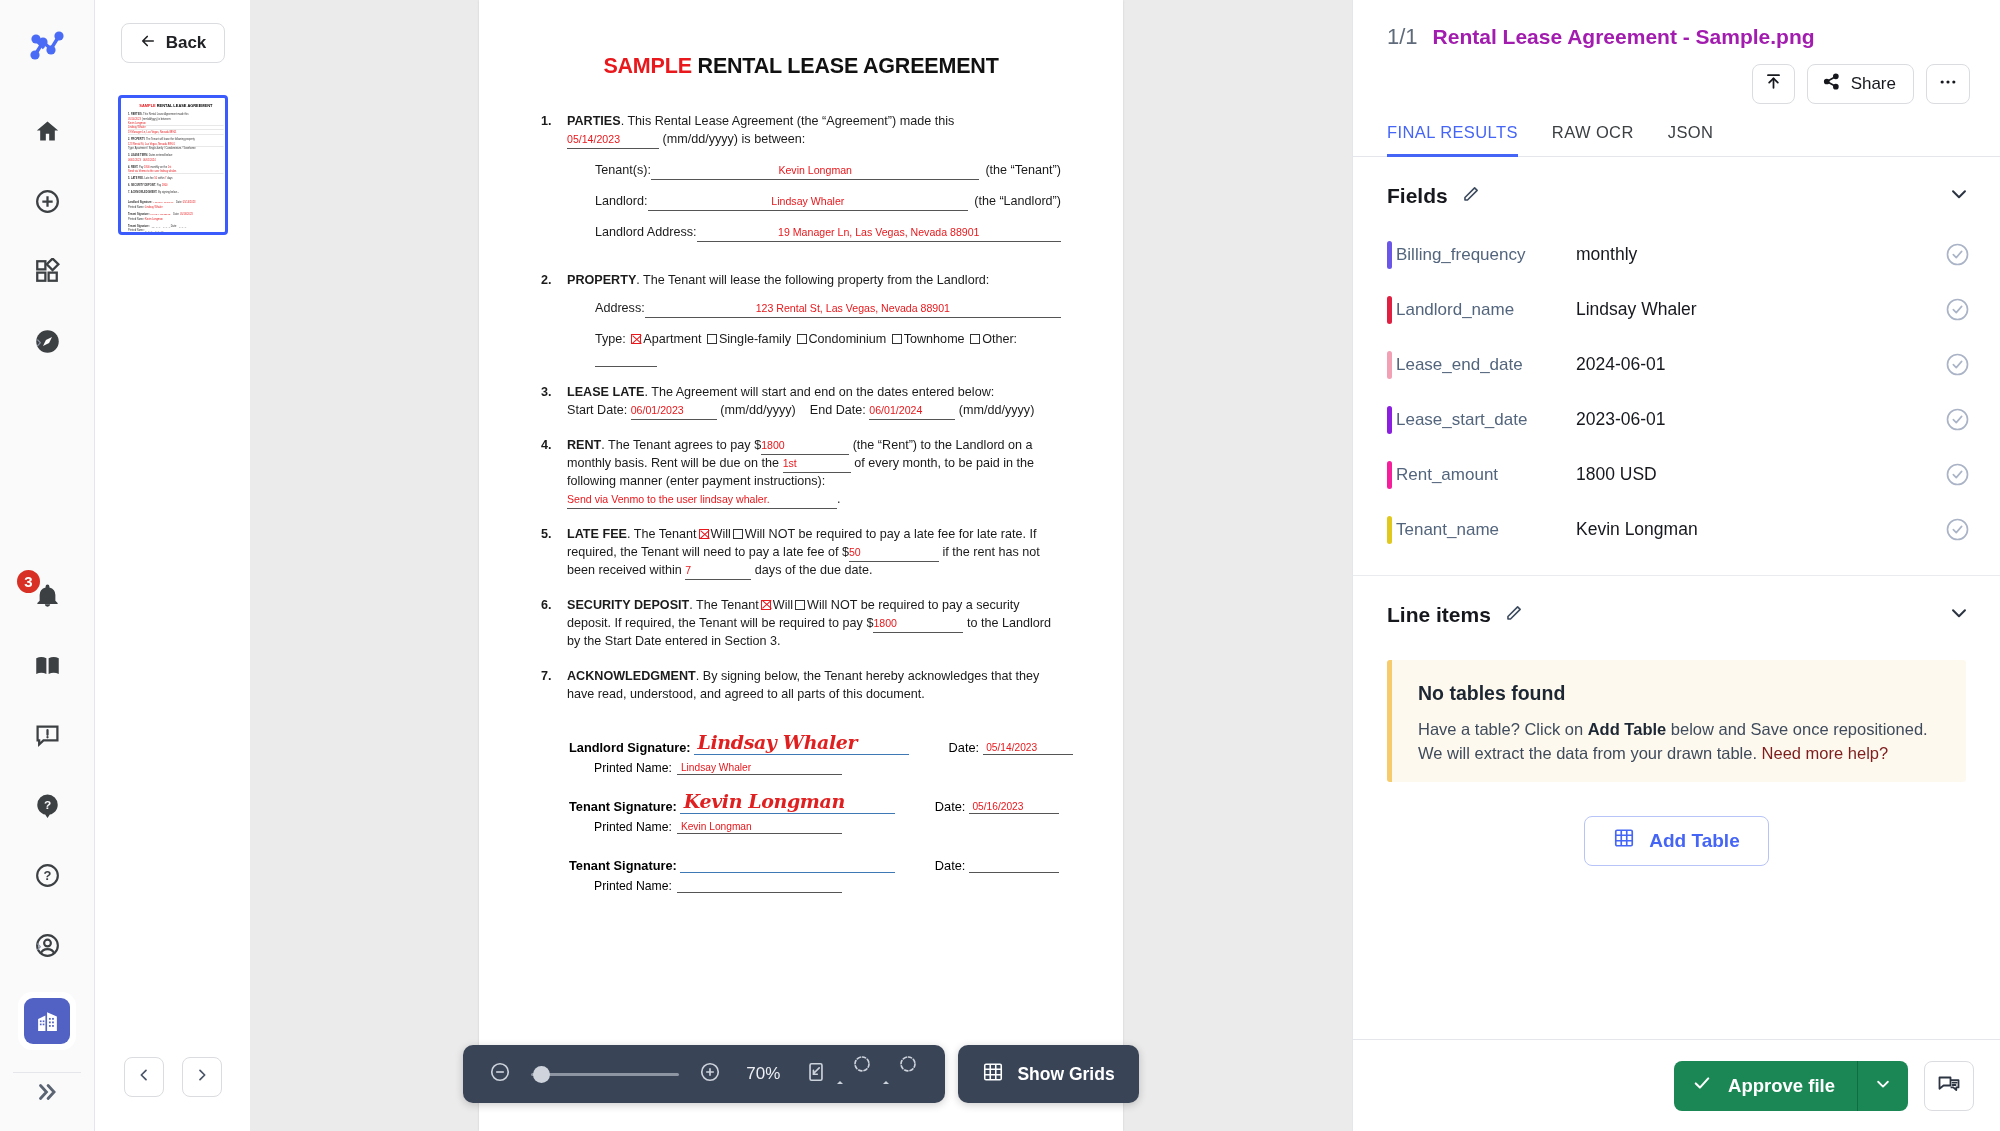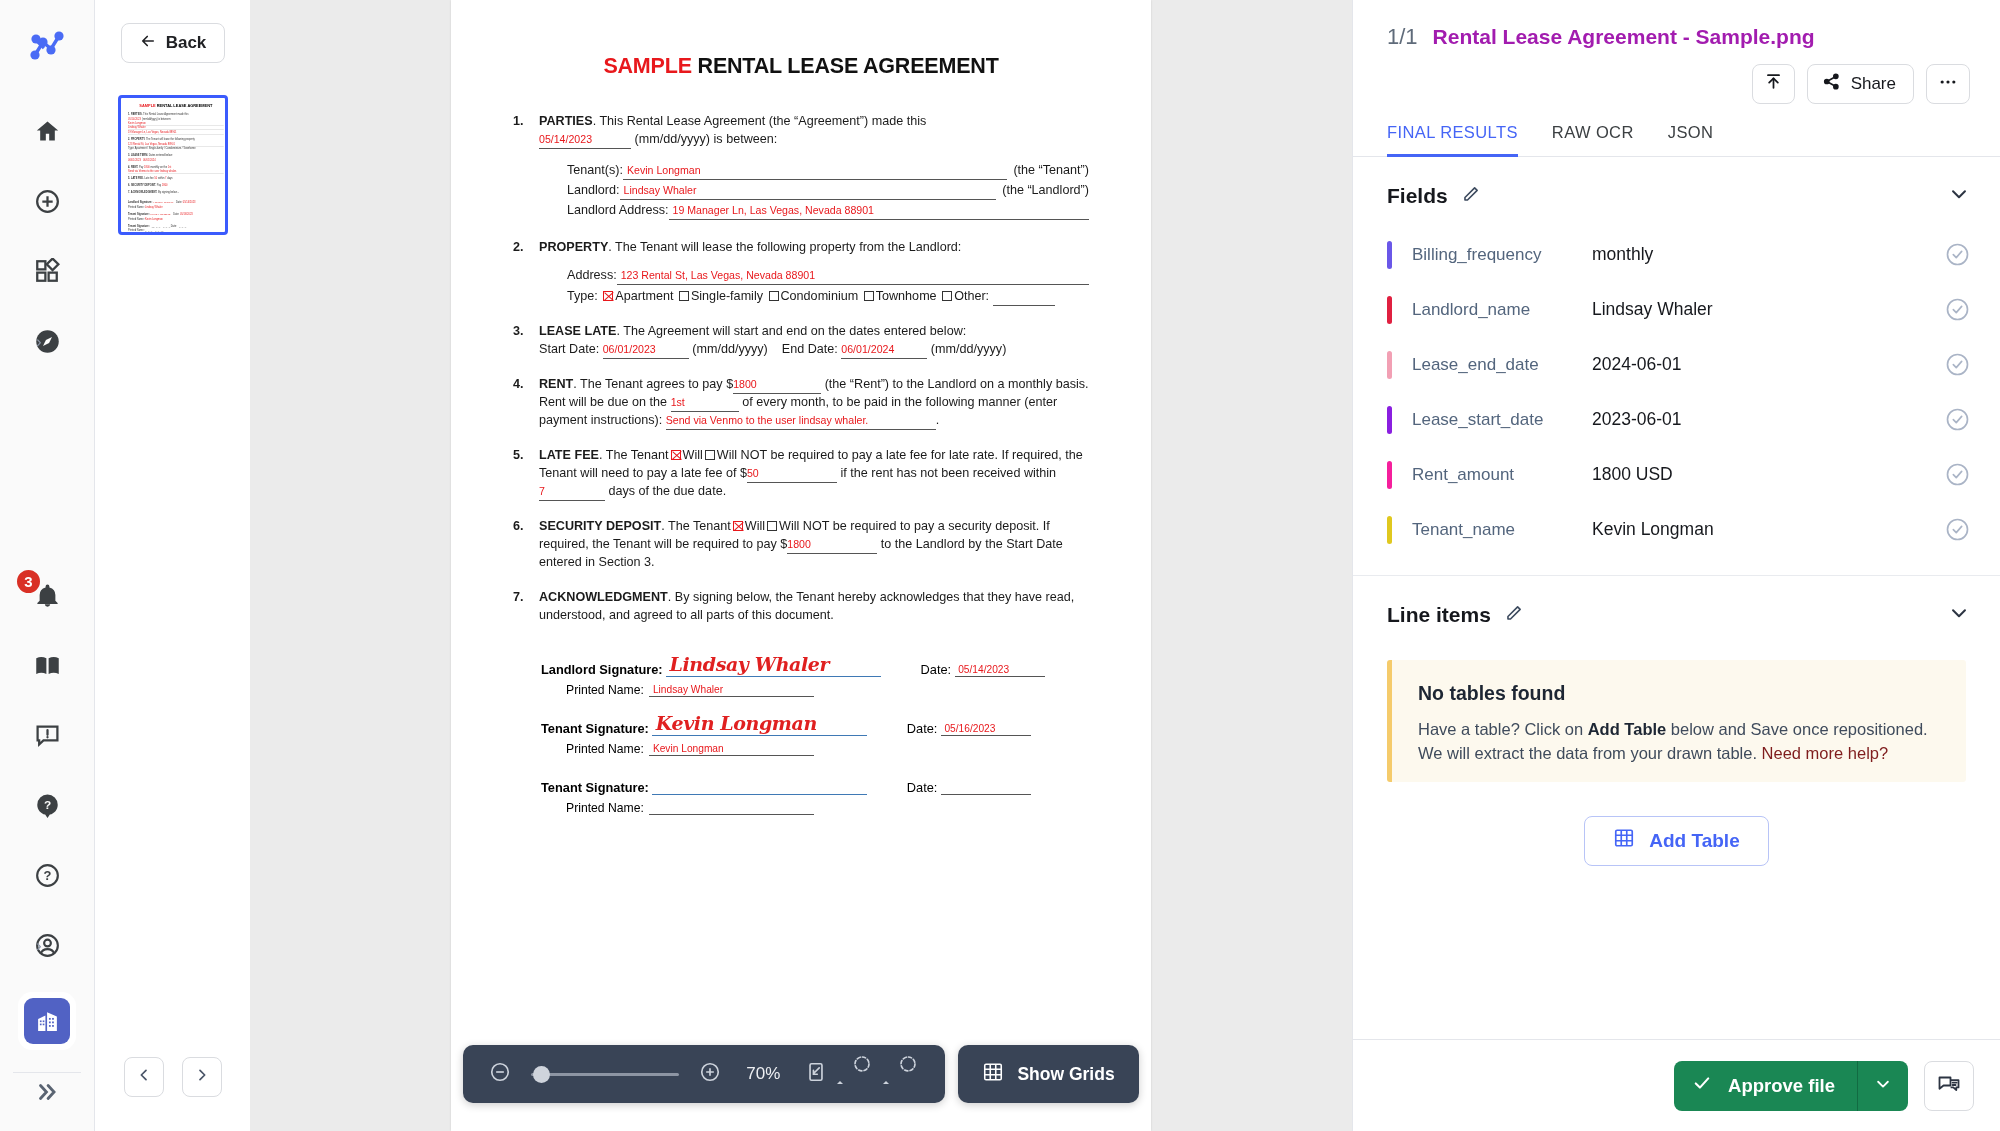--- a/index.html
+++ b/index.html
@@ -74,21 +74,21 @@
     display: flex; align-items: center; justify-content: center;
     color: #4a5568; font-size: 18px;
   }
 
   
   .viewer {
     flex: 1 1 auto; background: #ebebeb; position: relative;
     display: flex; justify-content: center; overflow: hidden;
   }
   .page {
-    width: 700px; min-height: 908px; background: #fff; margin-top: 0;
+    width: 644px; min-height: 908px; background: #fff; margin-top: 0;
     padding: 54px 62px 24px; position: relative;
     box-shadow: 0 0 2px rgba(0,0,0,0.12);
   }
   .doc-title {
     text-align: center; font-size: 21.5px; font-weight: 700;
     letter-spacing: -0.2px; color: #111; margin-bottom: 34px;
   }
   .doc-title .sample { color: #e8181c; }
   .clause { display: flex; margin-bottom: 17px; font-size: 12.6px; color: #1b1b1b; line-height: 1.42; }
   .clause .num { width: 26px; flex: 0 0 26px; font-weight: 700; }
@@ -104,21 +104,21 @@
     display: inline-block; width: 10px; height: 10px;
     border: 1.3px solid #333; vertical-align: -1px; margin: 0 2px; position: relative;
   }
   .cbx.x { border-color: #e8181c; }
   .cbx.x::before, .cbx.x::after {
     content: ""; position: absolute; left: -1px; top: 3.6px;
     width: 11.5px; height: 1.3px; background: #e8181c;
   }
   .cbx.x::before { transform: rotate(42deg); }
   .cbx.x::after { transform: rotate(-42deg); }
-  .party-row { display: flex; align-items: flex-end; margin: 2px 0; font-size: 12.6px; }
+  .party-row { display: flex; align-items: flex-end; margin: 13px 0; font-size: 12.6px; text-align: center; }
   .party-row .lbl { flex: 0 0 auto; white-space: nowrap; }
   .party-row .val {
     flex: 1 1 auto; border-bottom: 1px solid #555;
     color: #e8181c; font-size: 10.6px; padding: 0 4px 1px;
   }
   .party-row .suffix { flex: 0 0 auto; padding-left: 6px; white-space: nowrap; }
   .sig-block { margin-top: 30px; }
   .sig-row { display: flex; align-items: flex-end; margin-top: 17px; font-size: 12.8px; }
   .sig-row .lbl { font-weight: 700; flex: 0 0 auto; white-space: nowrap; }
   .sig-row .line {
@@ -208,21 +208,21 @@
     display: flex; align-items: center; padding: 26px 30px 18px 34px;
   }
   .section-head .st { font-size: 21px; font-weight: 700; color: #16181d; }
   .section-head .pencil { margin-left: 13px; color: #3c4a5e; cursor: pointer; display: flex; }
   .section-head .chev { margin-left: auto; color: #2c3442; cursor: pointer; display: flex; }
   .field-row {
     display: flex; align-items: center; height: 55px; padding: 0 30px 0 34px;
   }
   .field-row .bar { width: 5px; height: 28px; border-radius: 3px; flex: 0 0 5px; }
   .field-row .fname2 {
-    margin-left: 20px; width: 180px; flex: 0 0 180px;
+    margin-left: 4px; width: 180px; flex: 0 0 180px;
     font-size: 17px; color: #53657d;
   }
   .field-row .fval { flex: 1 1 auto; font-size: 17.5px; color: #16181d; }
   .field-row .check { color: #aab4c6; display: flex; cursor: pointer; }
   .sect-divider { height: 1px; background: #e9ebef; margin: 18px 0 0; }
   .notice {
     margin: 14px 34px 0; background: #fdf9ee; border-left: 5px solid #f5cb6b;
     padding: 22px 26px 16px; border-radius: 3px;
   }
   .notice h4 { font-size: 19.5px; font-weight: 700; color: #1d2633; margin-bottom: 13px; }

